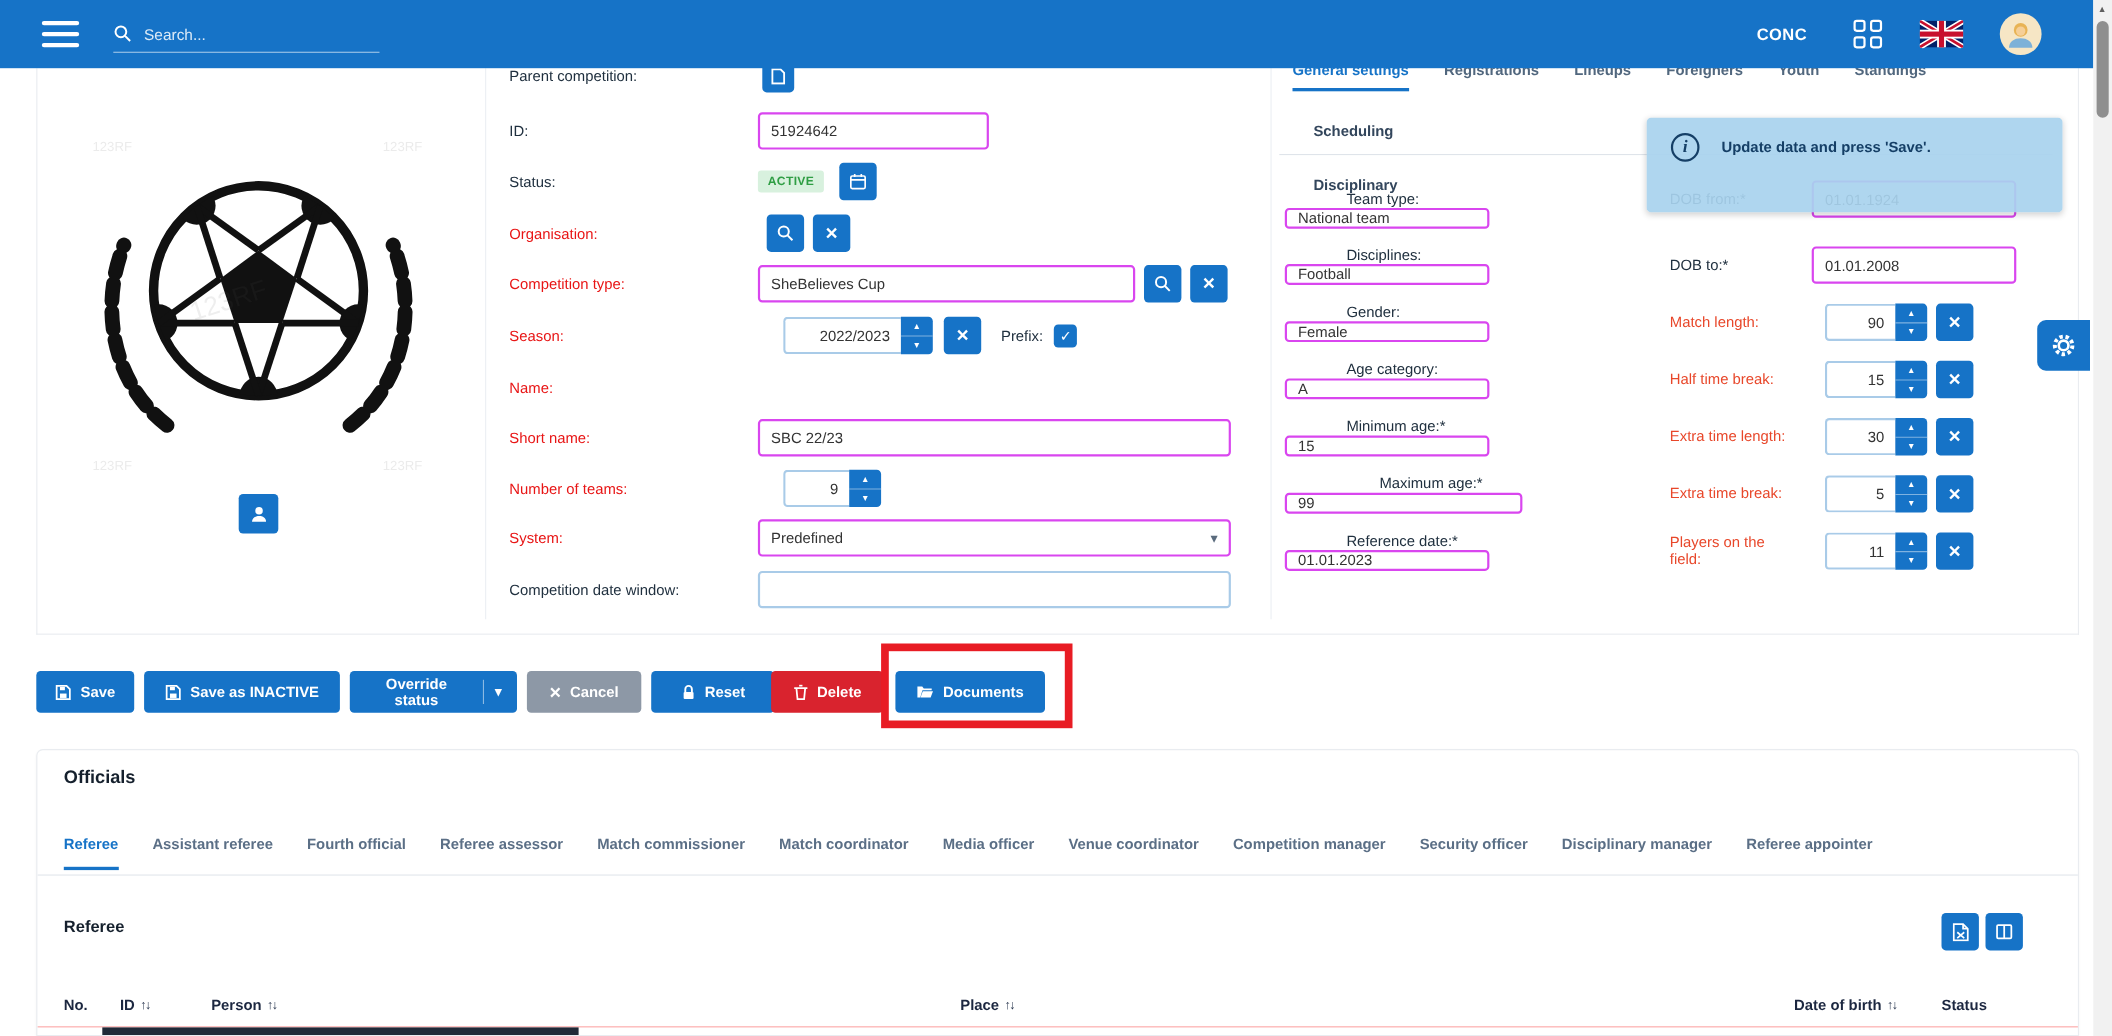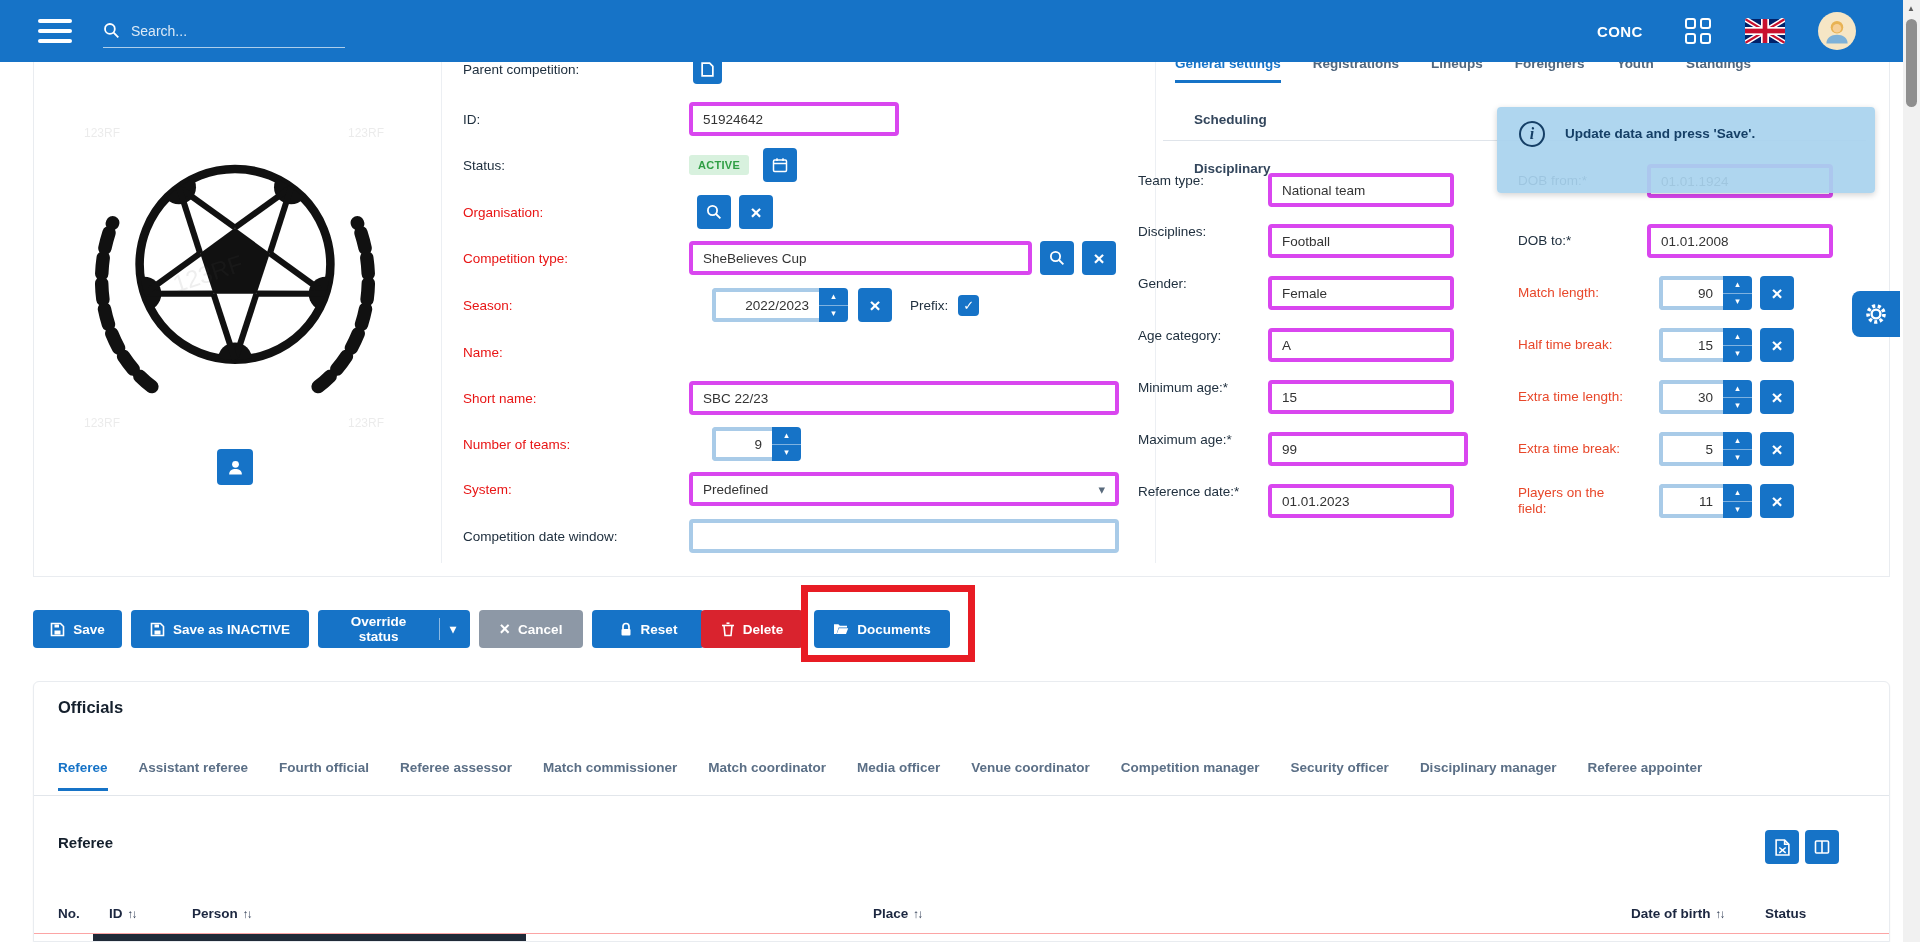--- a/index.html
+++ b/index.html
@@ -29,41 +29,41 @@
 
   
   .logo-box { position:absolute; left:76px; top:120px; width:318px; height:318px; background:#fff; overflow:hidden; }
   .wm { position:absolute; color:rgba(90,90,90,.12); font-size:12px; }
   .wm.big { font-size:24px; color:rgba(90,90,90,.10); }
 
   
   .row  { position:absolute; left:463px; height:34px; display:flex; align-items:center; }
   .lbl  { width:226px; font-size:13.5px; color:#20303f; flex:0 0 auto; }
   .lbl.red { color:#e81515; }
-  .inp { height:34px; border:4px solid #d946ef; border-radius:4px; background:#fff; display:flex; align-items:center; padding:0 10px; font-size:13.5px; color:#333; }
+  .inp { height:34px; border:2px solid #d946ef; border-radius:4px; background:#fff; display:flex; align-items:center; padding:0 10px; font-size:13.5px; color:#333; }
   .inp.blue { border-color:#a9cbe8; }
   .inp.num { justify-content:flex-end; border-radius:4px 0 0 4px; border-right:none; }
   .spin { width:29px; height:34px; background:#1673c7; border-radius:0 4px 4px 0; display:flex; flex-direction:column; overflow:hidden; flex:0 0 auto; }
   .spin span { flex:1; display:flex; align-items:center; justify-content:center; color:#fff; font-size:9px; line-height:1; cursor:pointer; }
   .spin span:first-child { border-bottom:1px solid rgba(255,255,255,.45); }
   .sq { width:34px; height:34px; background:#1673c7; border:none; border-radius:4px; color:#fff; display:flex; align-items:center; justify-content:center; margin-left:8px; cursor:pointer; padding:0; flex:0 0 auto; }
   .sq .x { font-size:19px; font-weight:bold; line-height:1; }
   .badge { background:#d8f1de; color:#2f9e44; font-size:11px; font-weight:bold; padding:4px 9px; border-radius:3px; letter-spacing:.3px; }
   .chk { width:21px; height:21px; background:#1673c7; border-radius:4px; color:#fff; display:flex; align-items:center; justify-content:center; font-size:13px; cursor:pointer; }
   .sel-ch { margin-left:auto; color:#5a6b7d; font-size:13px; }
 
   
   .tabs1 { position:absolute; left:1175px; top:56px; display:flex; gap:32px; font-size:13.5px; font-weight:bold; }
   .tabs1 span { color:#51677e; padding-bottom:9px; cursor:pointer; white-space:nowrap; }
   .tabs1 span.active { color:#1673c7; border-bottom:3px solid #1673c7; }
   .tabs2 { position:absolute; left:1194px; top:112px; display:flex; gap:34px; font-size:13.5px; font-weight:bold;flex-direction:column; }
   .tabs2 span { color:#33465c; cursor:pointer; }
   .tabs2-border { position:absolute; left:1163px; top:140px; width:703px; height:1px; background:#dfe4ea; }
 
-  .srow { position:absolute; left:1138px; height:34px; display:flex; align-items:flex-start; }
+  .srow { position:absolute; left:1168px; height:34px; display:flex; align-items:flex-end;flex-direction:column; }
   .slbl { width:108px; font-size:13.5px; color:#20303f; line-height:1.2; flex:0 0 auto; margin-right:22px; }
   .nrow { position:absolute; left:1518px; height:34px; display:flex; align-items:center; }
   .nlbl { width:112px; font-size:13.5px; line-height:1.15; flex:0 0 auto; }
   .nlbl.red { color:#e8472a; }
   .nlbl.dark { color:#20303f; }
 
   .tooltip { position:absolute; left:1497px; top:107px; width:378px; height:86px; background:rgba(168,211,238,.92); border-radius:4px; box-shadow:0 2px 6px rgba(0,0,0,.18); z-index:30; }
   .tooltip .txt { position:absolute; left:68px; top:19px; font-size:13.5px; font-weight:bold; color:#153f66; }
   .info-ic { position:absolute; left:22px; top:14px; width:26px; height:26px; border:2px solid #153f66; border-radius:50%; color:#153f66; display:flex; align-items:center; justify-content:center; font-family:"Liberation Serif",serif; font-style:italic; font-weight:bold; font-size:16px; }
 
@@ -280,21 +280,21 @@
   <div class="srow" style="top:328px">
     <span class="slbl">Age category:</span>
     <div class="inp" style="width:186px">A</div>
   </div>
   <div class="srow" style="top:380px">
     <span class="slbl">Minimum age:*</span>
     <div class="inp" style="width:186px">15</div>
   </div>
   <div class="srow" style="top:432px">
     <span class="slbl">Maximum age:*</span>
-    <div class="inp" style="width:200px">99</div>
+    <div class="inp" style="width:216px">99</div>
   </div>
   <div class="srow" style="top:484px">
     <span class="slbl">Reference date:*</span>
     <div class="inp" style="width:186px">01.01.2023</div>
   </div>
 
   <div class="nrow" style="top:164px">
     <span class="nlbl dark">DOB from:*</span>
     <div style="width:17px"></div>
     <div class="inp" style="width:186px">01.01.1924</div>

